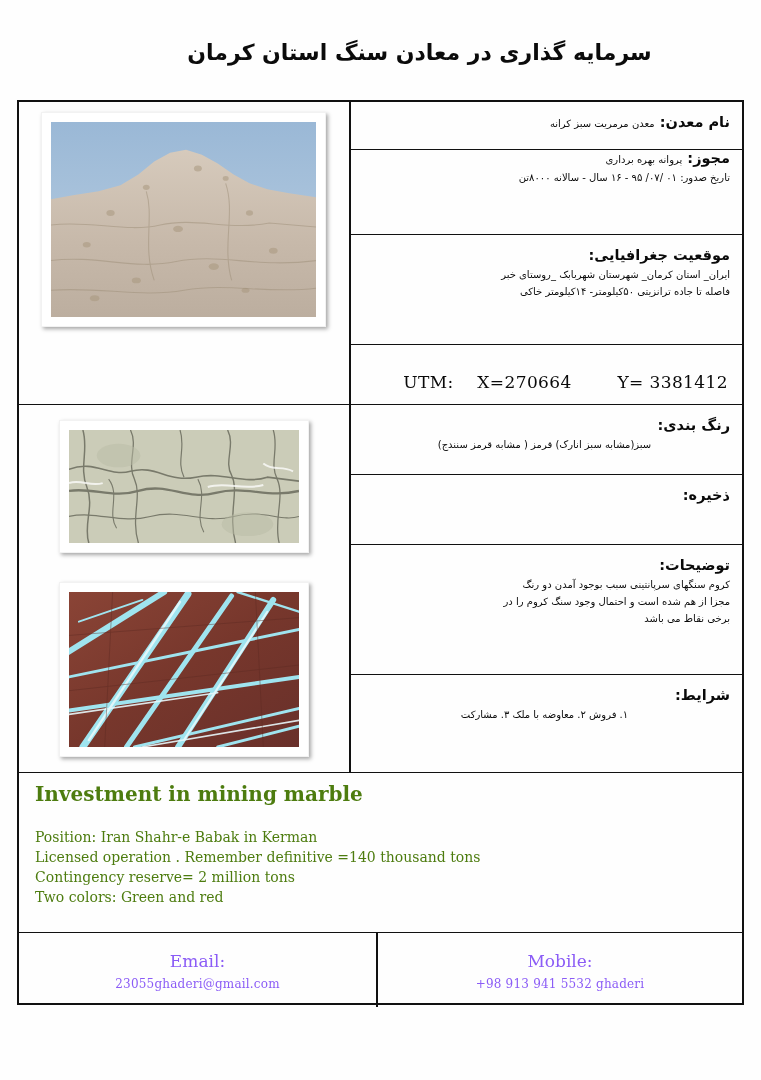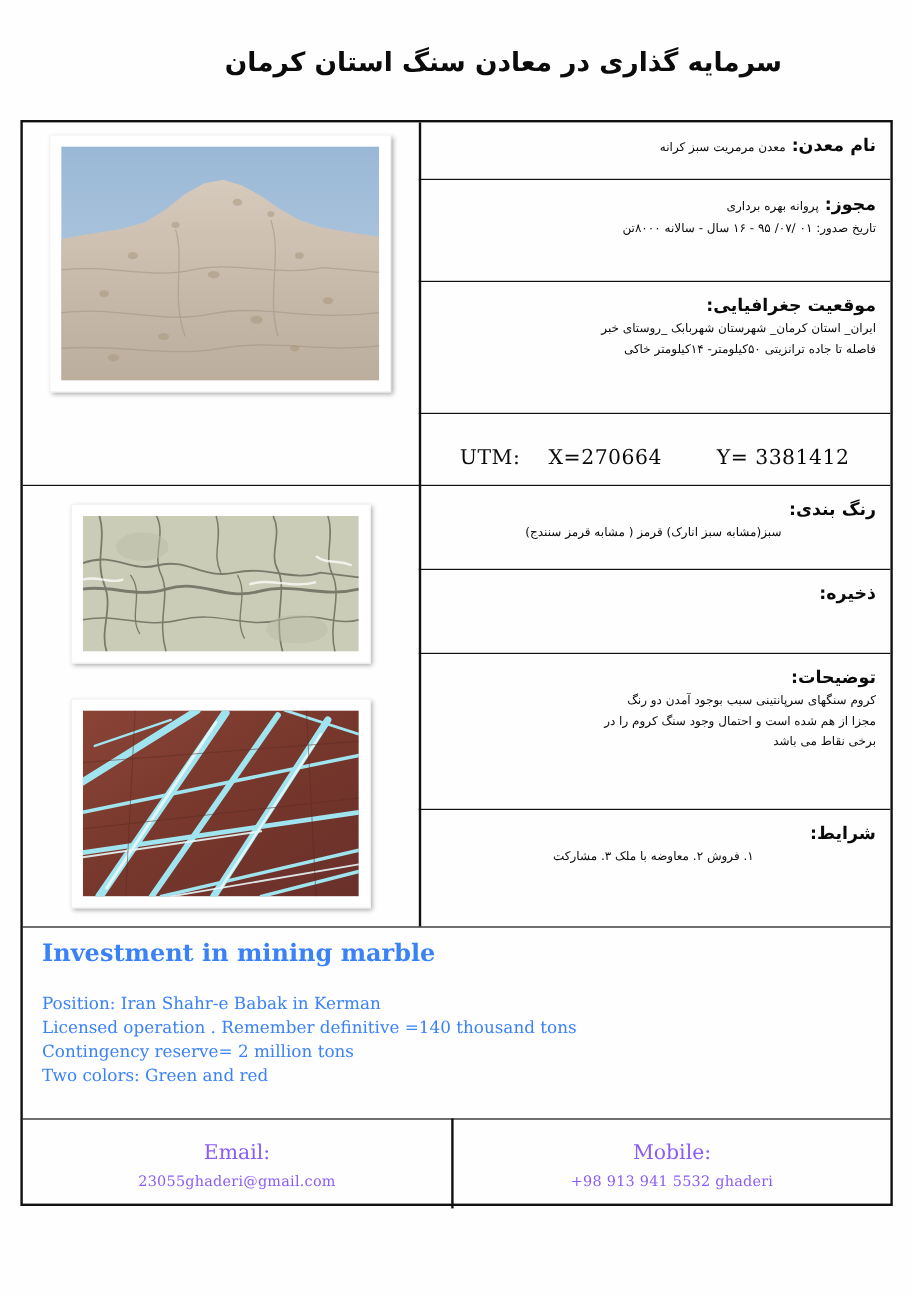--- a/index.html
+++ b/index.html
@@ -101,21 +101,21 @@
   .cell .val.center { text-align: center; }
   .cell .val.wide   { letter-spacing: 0.2px; }
 
   .utm-cell {
     position: absolute;
     left: 330px;
     width: 393px;
     box-sizing: border-box;
     padding: 14px 14px 10px 14px;
     direction: ltr;
-    text-align: center;
+    text-align: right;
     font-family: "DejaVu Serif", serif;
     font-size: 17px;
     color: #0a0a0a;
     letter-spacing: 0.4px;
   }
   .utm-cell .gap { display: inline-block; width: 34px; }
 
   
   .photo-frame {
     position: absolute;
@@ -135,21 +135,21 @@
   
   .en-block {
     position: absolute;
     left: 0;
     width: 100%;
     box-sizing: border-box;
     padding: 8px 16px 6px 16px;
     direction: ltr;
     text-align: left;
     font-family: "DejaVu Serif", serif;
-    color: #3b82f6;
+    color: #4d7c0f;
   }
   .en-heading {
     font-size: 20px;
     font-weight: bold;
     line-height: 1.2;
     margin-bottom: 22px;
   }
   .en-line {
     font-size: 14px;
     line-height: 1.42;
@@ -310,21 +310,21 @@
         </g>
       </svg>
     </div>
 
     <div class="cell" style="top:4px; height:43px;">
       <span class="lbl"><b>نام معدن:</b>
         <span class="val" style="display:inline">معدن مرمریت سبز کرانه</span>
       </span>
     </div>
 
-    <div class="cell" style="top:53px; height:80px;">
+    <div class="cell" style="top:40px; height:80px;">
       <span class="lbl"><b>مجوز:</b>
         <span class="val" style="display:inline">پروانه بهره برداری</span>
       </span>
       <span class="val wide">تاریخ صدور: ۰۱ /۰۷/ ۹۵  -  ۱۶ سال   -   سالانه ۸۰۰۰تن</span>
     </div>
 
     <div class="cell" style="top:246px; height:56px;"></div>
 
     <div class="cell" style="top:137px; height:105px;">
       <span class="lbl">موقعیت جغرافیایی:</span>

